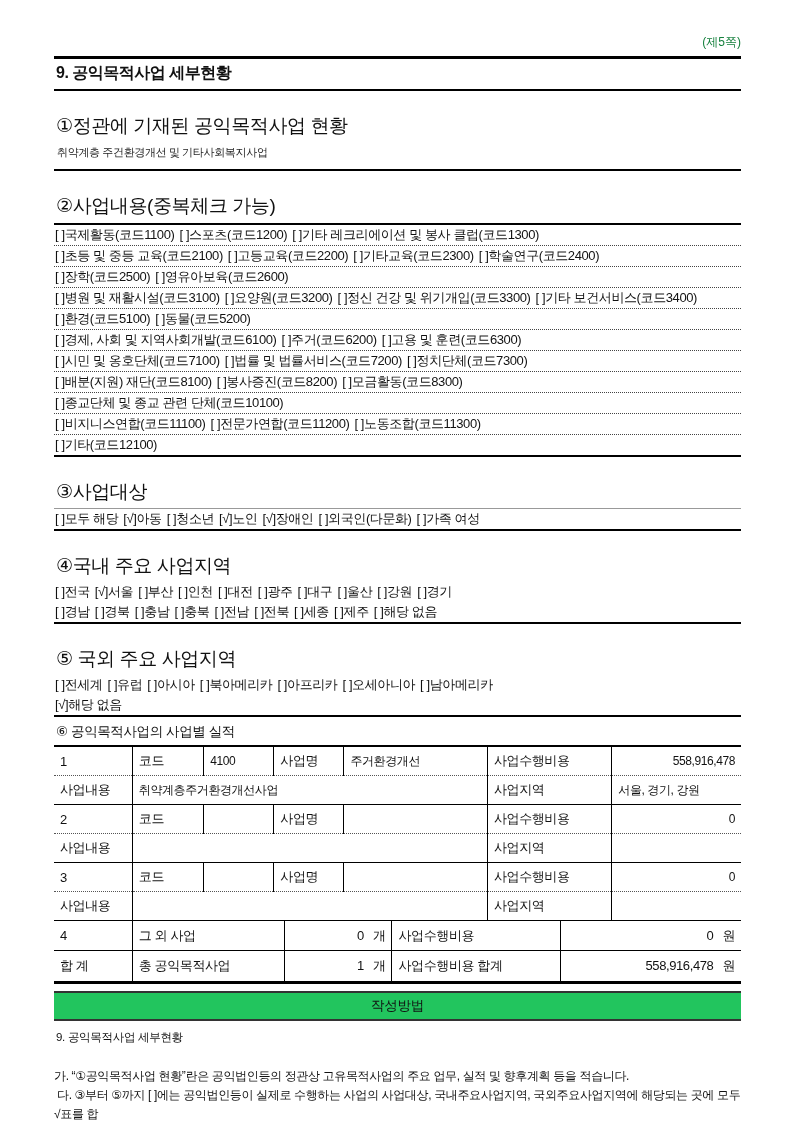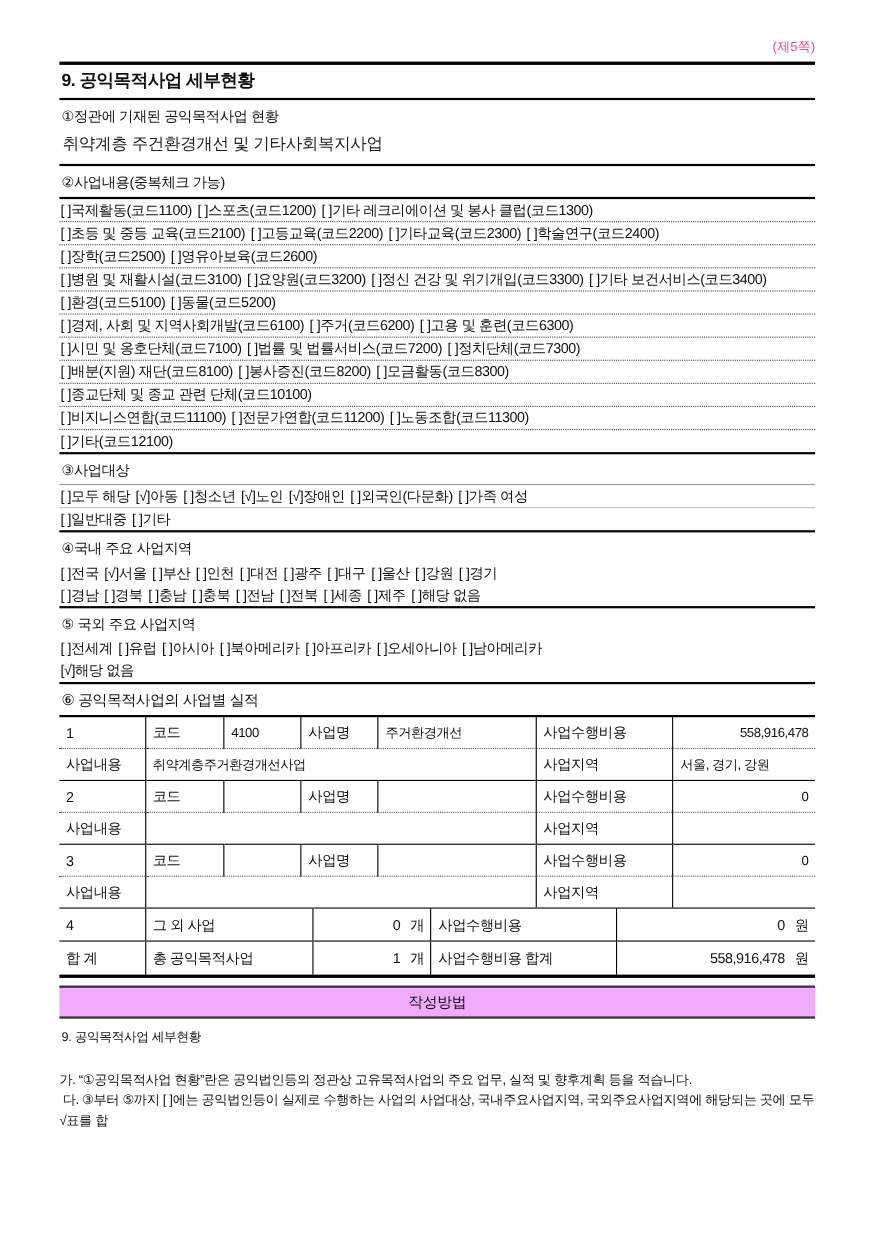--- a/index.html
+++ b/index.html
@@ -3,29 +3,29 @@
 <meta charset="utf-8">
 <style>
   * { margin:0; padding:0; box-sizing:border-box; }
   html,body { background:#fff; }
   body {
     width:793px; height:1122px; overflow:hidden;
     font-family:"Liberation Sans","DejaVu Sans",sans-serif;
     color:#111;
   }
   .page { width:687px; margin-left:54px; }
-  .page-label { font-size:12px; text-align:right; padding:34px 0 5px; color:#ec4899; }
+  .page-label { font-size:12px; text-align:right; padding:34px 0 5px; color:#15803d; }
   .doc-title {
     font-size:16px; font-weight:bold; letter-spacing:-0.5px;
     border-top:3px solid #000; border-bottom:2px solid #000;
     padding:4px 2px 5px;
   }
   .sec { border-bottom:2px solid #000; }
-  .sec-header { font-size:13px; letter-spacing:-0.4px; padding:6px 2px 3px; }
-  .sec1-value { font-size:15px; letter-spacing:-0.3px; padding:3px 3px 9px; color:#222; }
+  .sec-header { font-size:19px; letter-spacing:-0.4px; padding:6px 2px 3px;margin-top:16px; }
+  .sec1-value { font-size:11px; letter-spacing:-0.3px; padding:3px 3px 9px; color:#222;font-family:Liberation Serif, serif; }
   .sec2-header { border-bottom:2.5px solid #000; padding-bottom:4px; }
   .cb-rows .cb-row { font-size:13px; line-height:18px; padding:1px 1px; letter-spacing:-0.4px; }
   .cb-rows-dotted .cb-row + .cb-row { border-top:1px dotted #444; }
   .cb-item + .cb-item { margin-left:5px; }
   .cb-box { white-space:pre; }
   .sec3 .sec-header { border-bottom:1px solid #999; }
   .sec3 .cb-row + .cb-row { border-top:1px solid #c4c4c4; }
   .sec-plain .cb-row { border:none; }
   .sec6-header { font-size:13.5px; letter-spacing:-0.4px; padding:6px 2px 4px; }
 
@@ -39,21 +39,21 @@
   .main-tbl tr.dotted-top td { border-top:1px dotted #555; }
   .bot-tbl { border-top:1.5px solid #000; }
   .bot-tbl tr + tr td { border-top:1px solid #000; }
   .bot-tbl td { height:30px; }
   td.val-sm { font-size:12px; }
   td.num { text-align:right; font-size:12px; }
   .unit-cell { text-align:right; font-size:13px; }
   .unit-cell .u { display:inline-block; margin-left:9px; }
 
   .instr-bar {
-    margin-top:7px; background:#f0abfc; text-align:center;
+    margin-top:7px; background:#22c55e; text-align:center;
     border-top:2px solid #333; border-bottom:2px solid #333;
     font-size:13.5px; letter-spacing:-0.3px; padding:4px 0;
   }
   .instr-sub { font-size:11.5px; letter-spacing:-0.3px; margin:9px 2px 22px; }
   .instr-paras { font-size:12px; line-height:19px; letter-spacing:-0.35px; color:#111; }
   .instr-paras p { margin:0; white-space:pre-wrap; }
 </style>
 </head>
 <body>
 
@@ -82,21 +82,20 @@
         <div class="cb-row"><span class="cb-item"><span class="cb-box">[&nbsp;]</span><span class="cb-label">종교단체 및 종교 관련 단체(코드10100)</span></span></div>
         <div class="cb-row"><span class="cb-item"><span class="cb-box">[&nbsp;]</span><span class="cb-label">비지니스연합(코드11100)</span></span><span class="cb-item"><span class="cb-box">[&nbsp;]</span><span class="cb-label">전문가연합(코드11200)</span></span><span class="cb-item"><span class="cb-box">[&nbsp;]</span><span class="cb-label">노동조합(코드11300)</span></span></div>
         <div class="cb-row"><span class="cb-item"><span class="cb-box">[&nbsp;]</span><span class="cb-label">기타(코드12100)</span></span></div>
       </div>
   </div>
 
   <div class="sec sec3">
     <div class="sec-header">③사업대상</div>
     <div class="cb-rows">
         <div class="cb-row"><span class="cb-item"><span class="cb-box">[&nbsp;]</span><span class="cb-label">모두 해당</span></span><span class="cb-item"><span class="cb-box">[√]</span><span class="cb-label">아동</span></span><span class="cb-item"><span class="cb-box">[&nbsp;]</span><span class="cb-label">청소년</span></span><span class="cb-item"><span class="cb-box">[√]</span><span class="cb-label">노인</span></span><span class="cb-item"><span class="cb-box">[√]</span><span class="cb-label">장애인</span></span><span class="cb-item"><span class="cb-box">[&nbsp;]</span><span class="cb-label">외국인(다문화)</span></span><span class="cb-item"><span class="cb-box">[&nbsp;]</span><span class="cb-label">가족 여성</span></span></div>
-        <div class="cb-row"><span class="cb-item"><span class="cb-box">[&nbsp;]</span><span class="cb-label">일반대중</span></span><span class="cb-item"><span class="cb-box">[&nbsp;]</span><span class="cb-label">기타</span></span></div>
       </div>
   </div>
 
   <div class="sec sec-plain">
     <div class="sec-header">④국내 주요 사업지역</div>
     <div class="cb-rows">
         <div class="cb-row"><span class="cb-item"><span class="cb-box">[&nbsp;]</span><span class="cb-label">전국</span></span><span class="cb-item"><span class="cb-box">[√]</span><span class="cb-label">서울</span></span><span class="cb-item"><span class="cb-box">[&nbsp;]</span><span class="cb-label">부산</span></span><span class="cb-item"><span class="cb-box">[&nbsp;]</span><span class="cb-label">인천</span></span><span class="cb-item"><span class="cb-box">[&nbsp;]</span><span class="cb-label">대전</span></span><span class="cb-item"><span class="cb-box">[&nbsp;]</span><span class="cb-label">광주</span></span><span class="cb-item"><span class="cb-box">[&nbsp;]</span><span class="cb-label">대구</span></span><span class="cb-item"><span class="cb-box">[&nbsp;]</span><span class="cb-label">울산</span></span><span class="cb-item"><span class="cb-box">[&nbsp;]</span><span class="cb-label">강원</span></span><span class="cb-item"><span class="cb-box">[&nbsp;]</span><span class="cb-label">경기</span></span></div>
         <div class="cb-row"><span class="cb-item"><span class="cb-box">[&nbsp;]</span><span class="cb-label">경남</span></span><span class="cb-item"><span class="cb-box">[&nbsp;]</span><span class="cb-label">경북</span></span><span class="cb-item"><span class="cb-box">[&nbsp;]</span><span class="cb-label">충남</span></span><span class="cb-item"><span class="cb-box">[&nbsp;]</span><span class="cb-label">충북</span></span><span class="cb-item"><span class="cb-box">[&nbsp;]</span><span class="cb-label">전남</span></span><span class="cb-item"><span class="cb-box">[&nbsp;]</span><span class="cb-label">전북</span></span><span class="cb-item"><span class="cb-box">[&nbsp;]</span><span class="cb-label">세종</span></span><span class="cb-item"><span class="cb-box">[&nbsp;]</span><span class="cb-label">제주</span></span><span class="cb-item"><span class="cb-box">[&nbsp;]</span><span class="cb-label">해당 없음</span></span></div>
       </div>
   </div>

